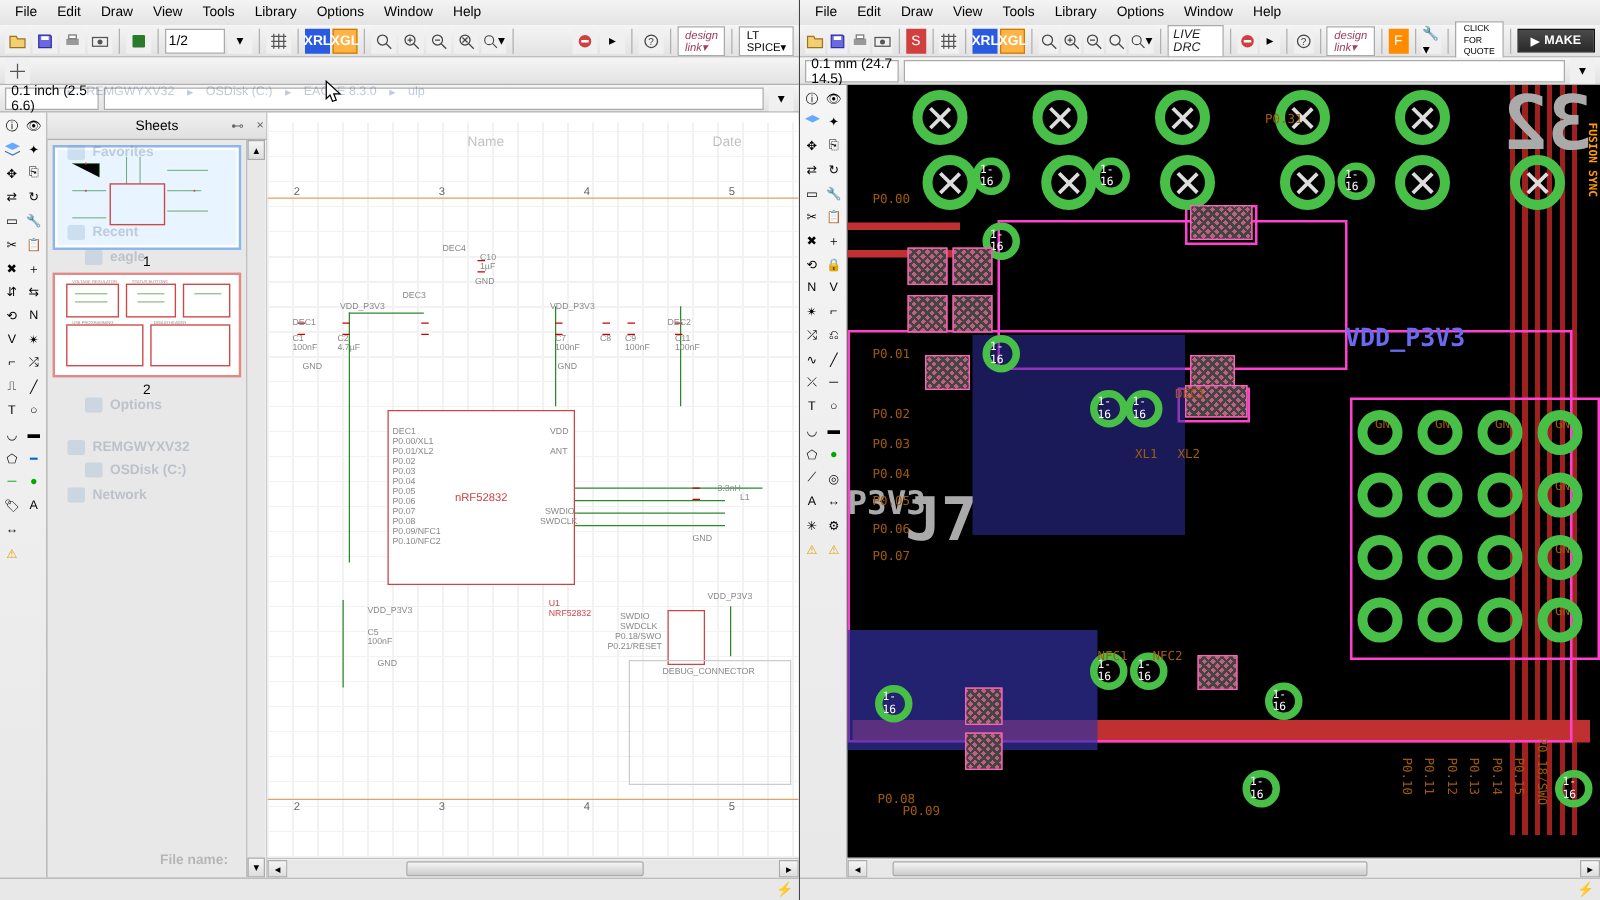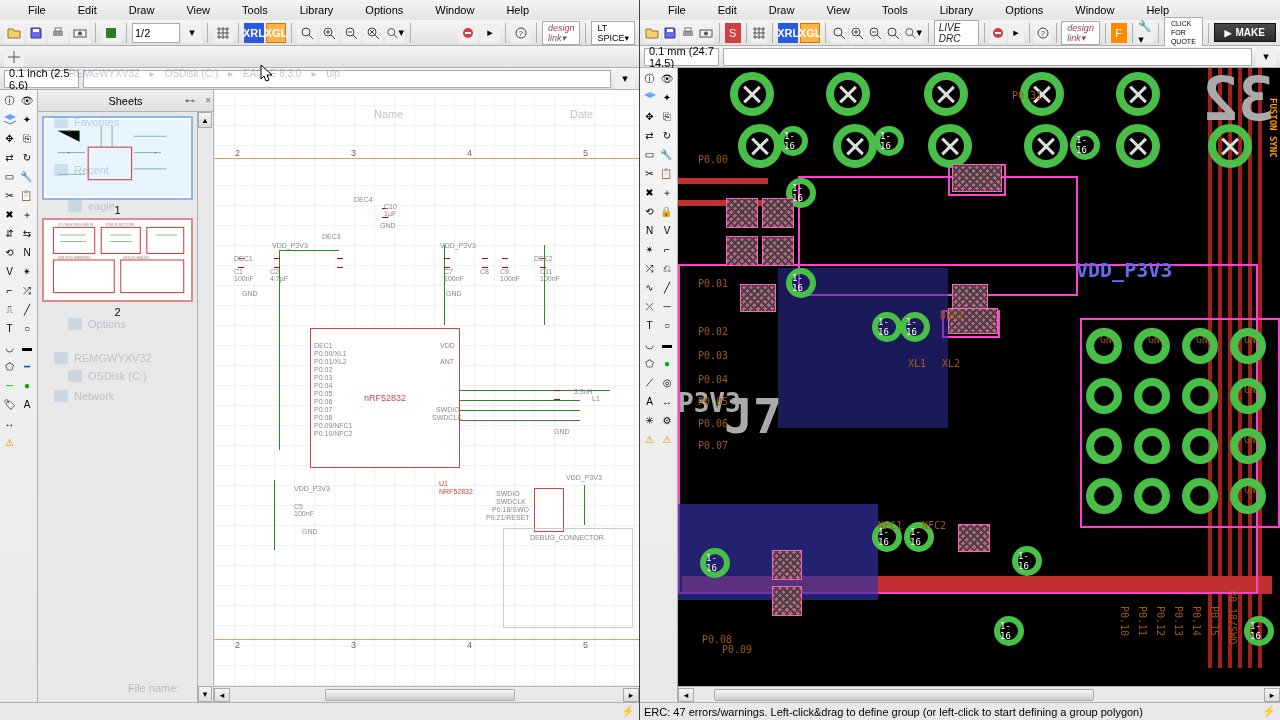--- a/index.html
+++ b/index.html
@@ -13,25 +13,24 @@
     display: flex;
   }
   .panel { display: flex; flex-direction: column; background: #e8e8e8; }
   .panel-left { width: 640px; border-right: 1px solid #444; }
   .panel-right { width: 640px; }
 
   
   .menubar {
     background: linear-gradient(#f4f4f4,#e4e4e4);
     display: flex;
-    padding: 2px 20px;
+    padding: 2px 4px;
     font-size: 11px;
     height: 20px;
     align-items: center;
-    gap: 16px;
   }
   .menubar span { padding: 1px 8px; cursor: default; }
 
   
   .toolbar {
     background: linear-gradient(#f5f5f5,#e2e2e2);
     border-bottom: 1px solid #b0b0b0;
     height: 26px;
     display: flex;
     align-items: center;
@@ -130,20 +129,21 @@
   .outline-mag { position:absolute; border:2px solid #ff40d0; }
 
   .sheetsheader .cl { position:absolute; right:2px; font-size:10px; color:#666; cursor:pointer; }
   
   
   .ghost-overlay {
     position: absolute;
     inset: 0;
     background: rgba(255,255,255,0.02);
     pointer-events: none;
+    font-weight: bold;
   }
   .ghost-row {
     position: absolute;
     left: 16px;
     font-size: 11px;
     color: rgba(60,80,110,0.25);
     display: flex;
     align-items: center;
     gap: 6px;
     pointer-events: none;
@@ -392,21 +392,21 @@
                <text x="54" y="4" font-size="3" fill="#888">STATUS BUTTONS</text>
                <text x="10" y="34" font-size="3" fill="#888">USB PROGRAMMING</text>
                <text x="70" y="34" font-size="3" fill="#888">DEBUG HEADER</text>
               </svg>
             </div>
           </div>
           <div class="thumb-label">2</div>
 
           <div class="ghost-overlay">
             <div class="ghost-row" style="top:4px;">Favorites</div>
-            <div class="ghost-row" style="top:52px;">Recent</div>
+            <div class="ghost-row" style="top:68px;">Recent</div>
             <div class="ghost-row" style="top:88px;left:30px;">eagle</div>
             <div class="ghost-row" style="top:206px;left:30px;">Options</div>
             <div class="ghost-row" style="top:240px;">REMGWYXV32</div>
             <div class="ghost-row" style="top:258px;left:30px;">OSDisk (C:)</div>
             <div class="ghost-row" style="top:278px;">Network</div>
             <div class="ghost-filename">File name:</div>
           </div>
         </div>
         <div class="scrollbar-v">
           <div class="arrow">▴</div>
@@ -839,17 +839,16 @@
         <div class="arrow">◂</div>
         <div class="track">
             <div class="thumb-handle" style="left:20px;width:380px;"></div>
           </div>
         <div class="arrow">▸</div>
       </div>
     </div>
   </div>
 
   <div class="statusbar">
-    <span>ERC: 47 errors/warnings. Left-click&amp;drag to define group (or left-click to start defining a group polygon)</span>
     <div style="flex:1"></div>
     <span style="color:#c040c0;">⚡</span>
   </div>
 </div>
 
 </body></html>

